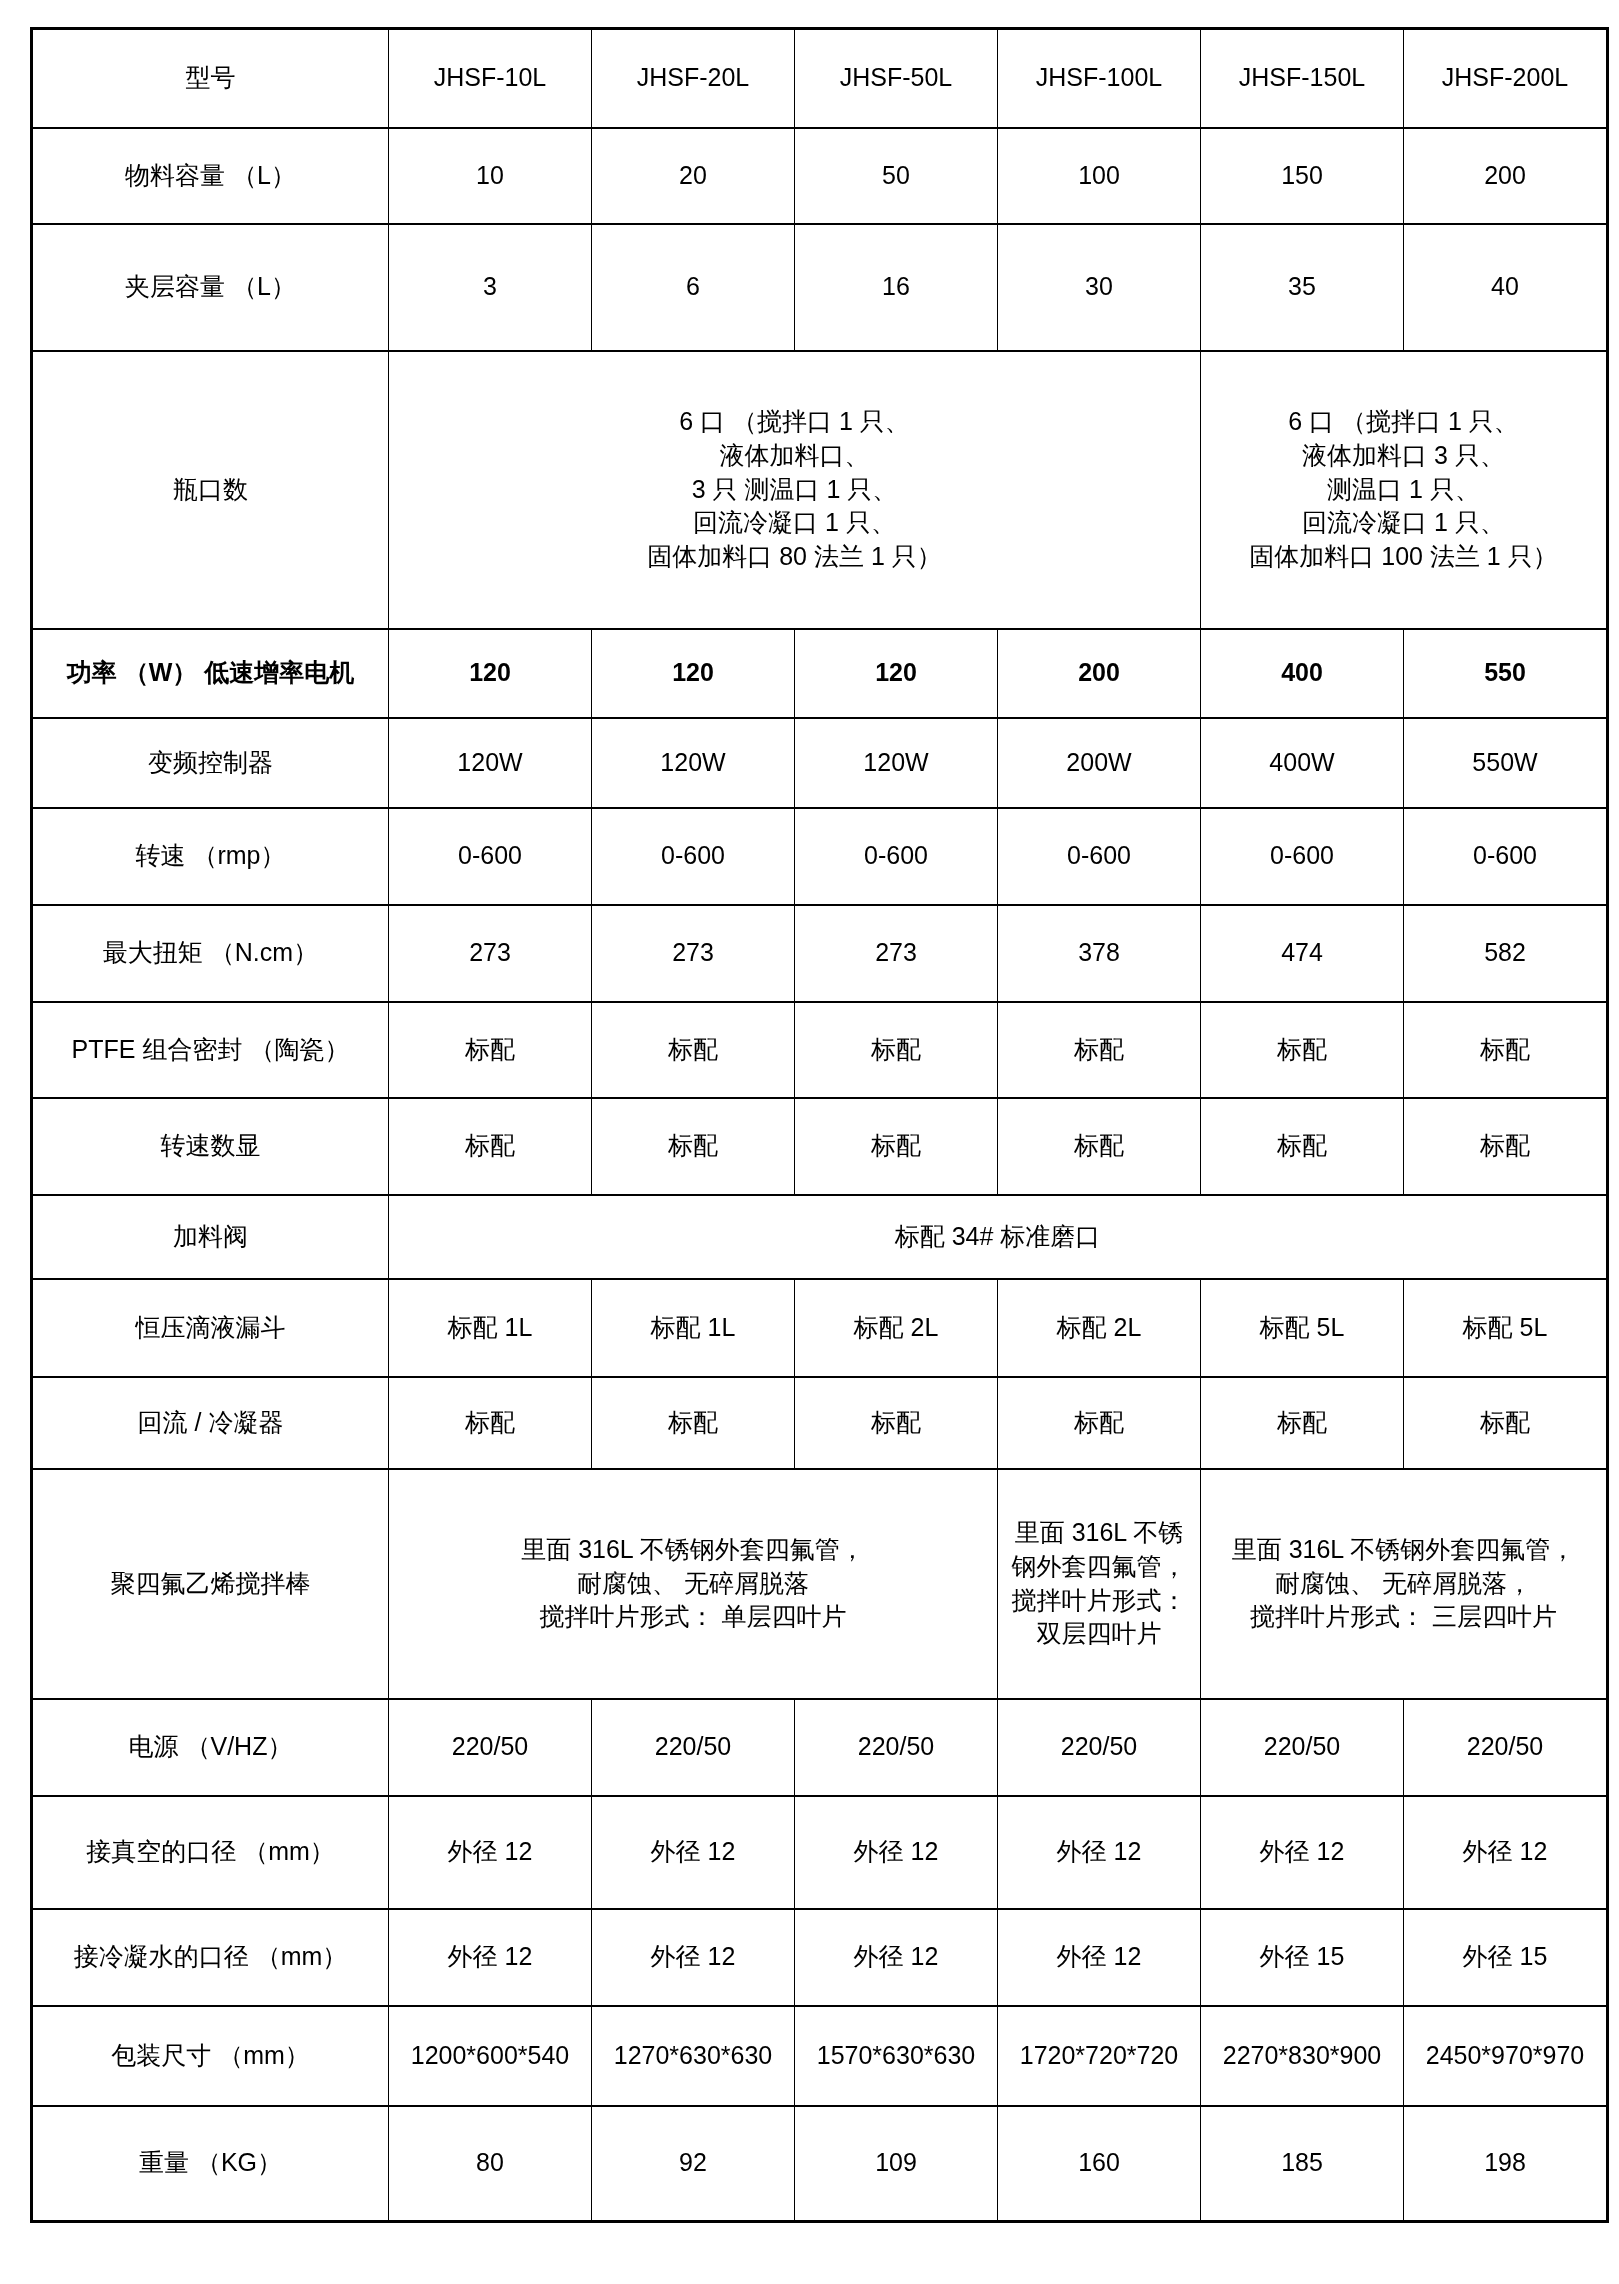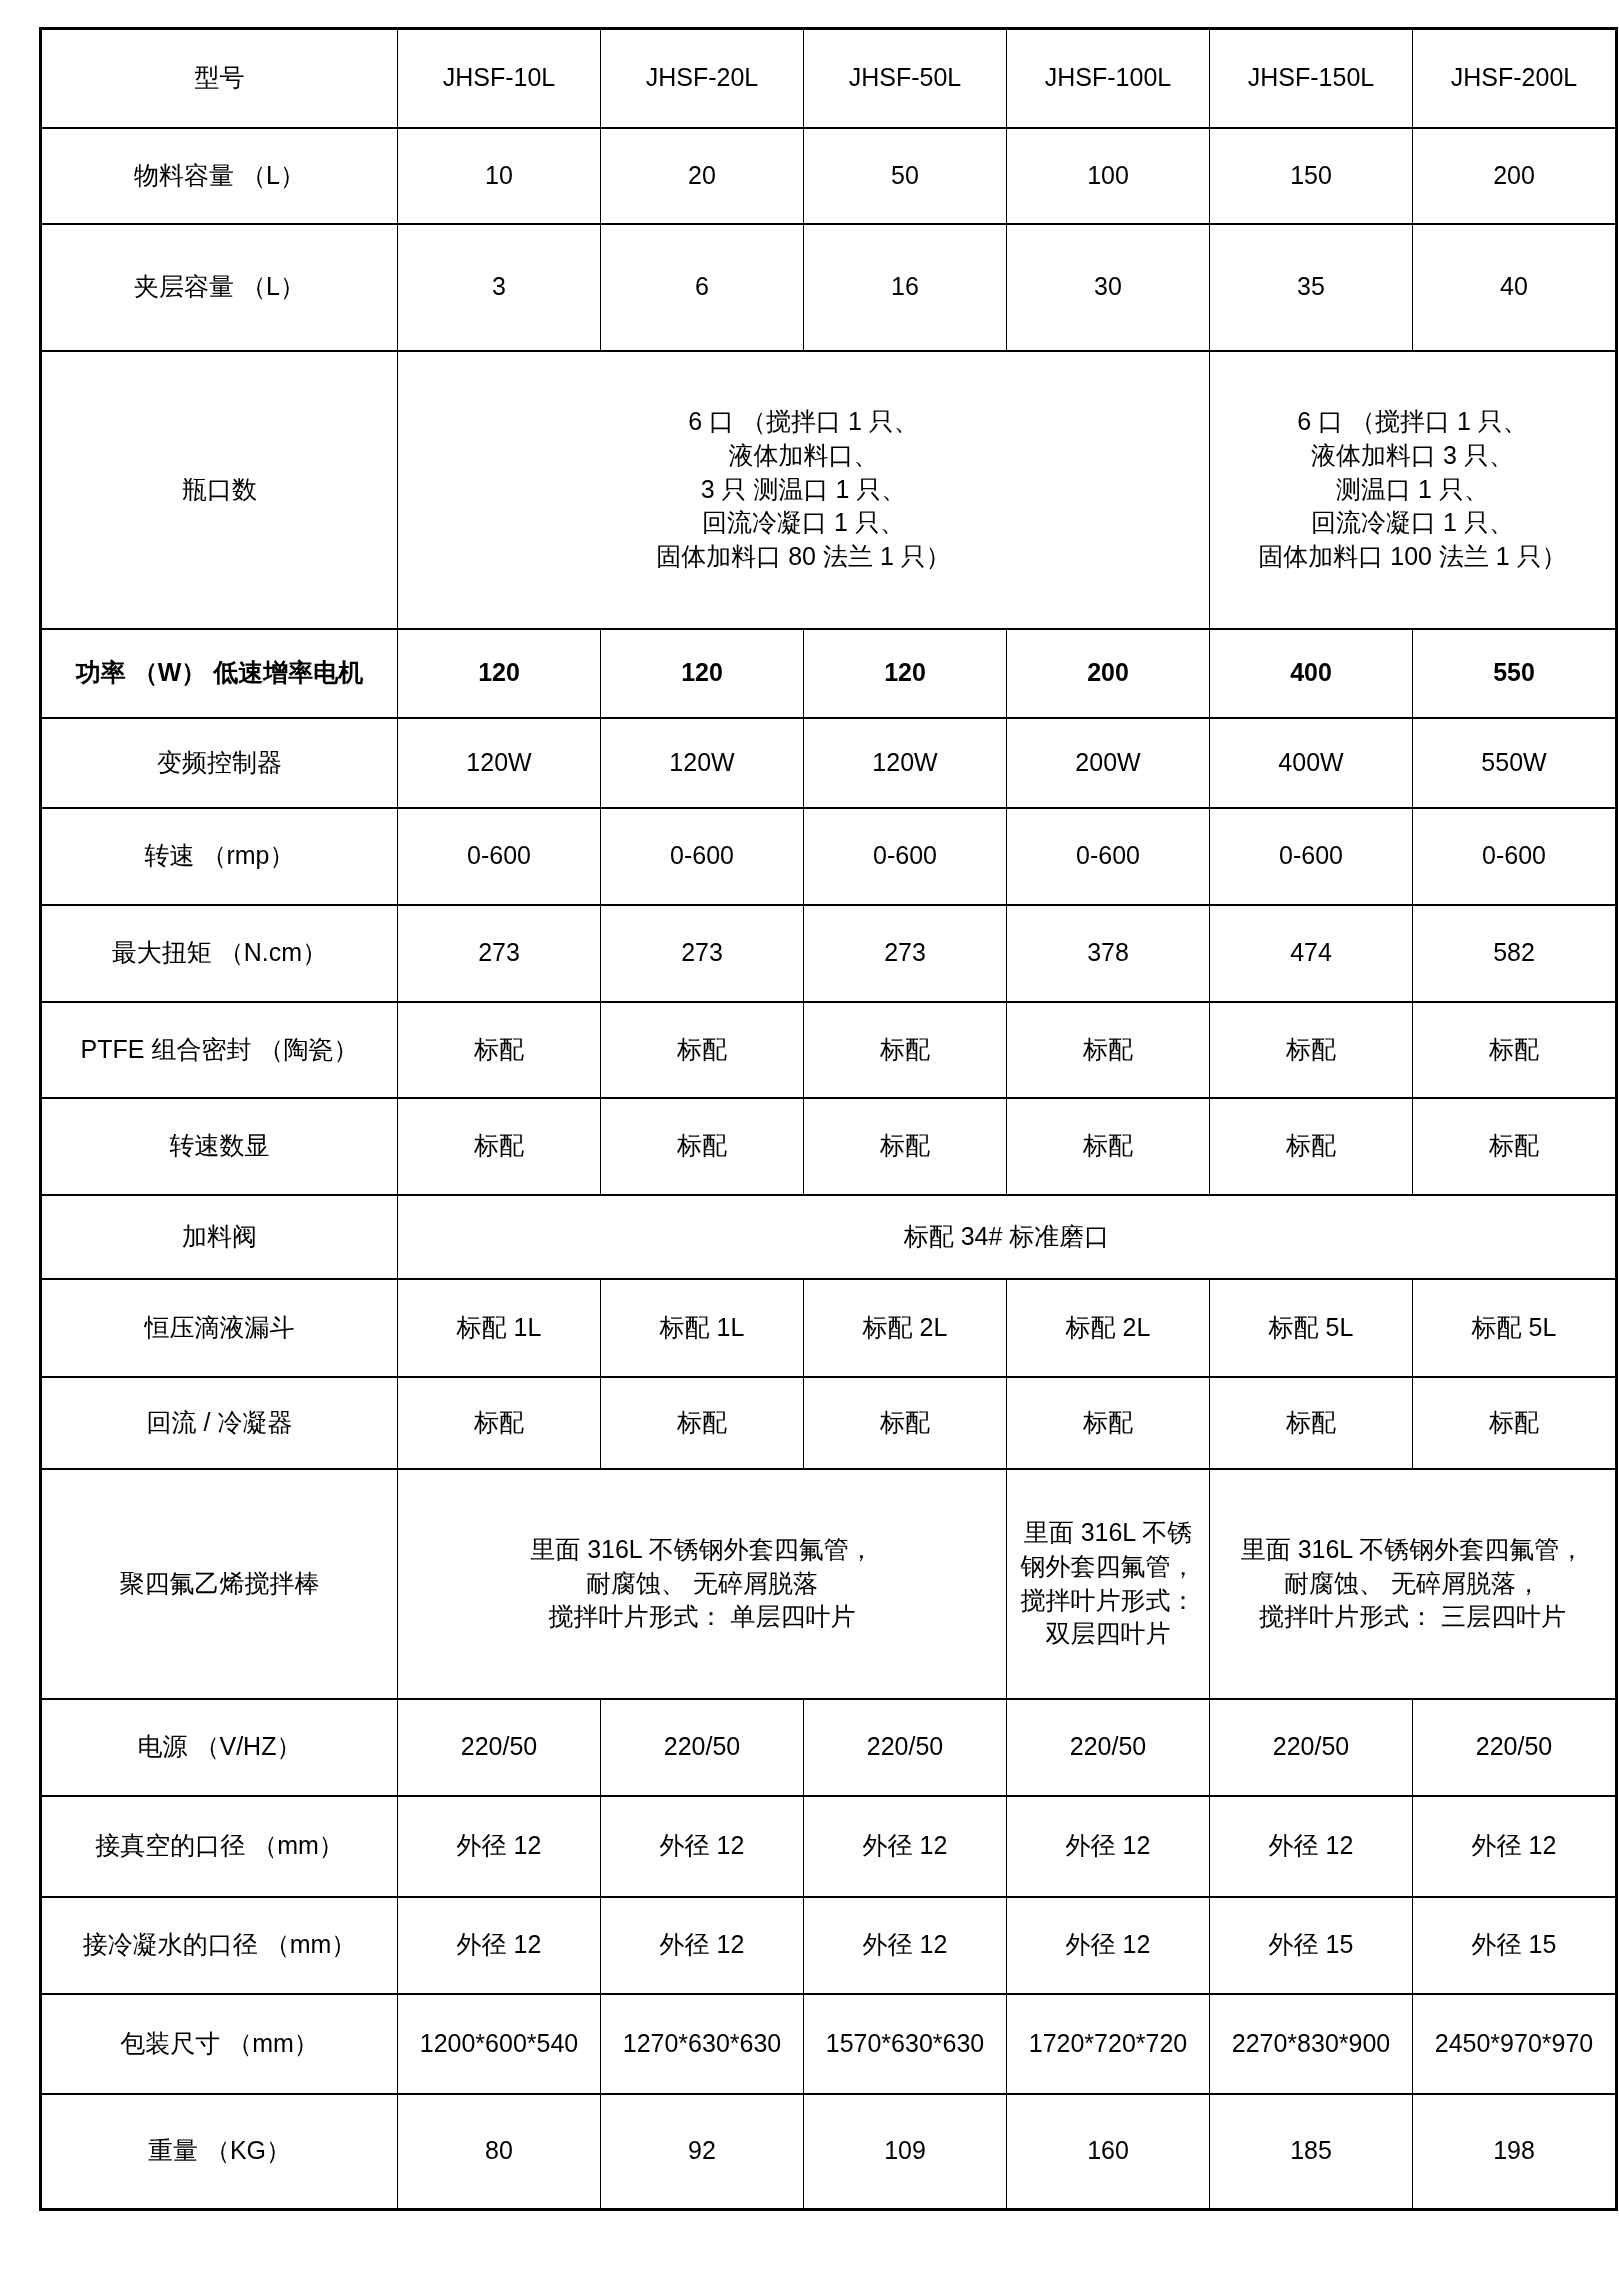--- a/index.html
+++ b/index.html
@@ -10,21 +10,21 @@
   .page {
     position: relative;
     width: 1619px;
     height: 2284px;
     background: #ffffff;
     font-family: "Liberation Sans", sans-serif;
     color: #000000;
   }
   table.spec {
     position: absolute;
-    left: 39px;
+    left: 30px;
     top: 27px;
     width: 1577px;
     border-collapse: collapse;
     table-layout: fixed;
     border: 3.4px solid #000000;
   }
   table.spec td {
     border: solid #000000;
     border-width: 2.5px 1.7px;
     text-align: center;
@@ -50,21 +50,21 @@
   tr.r7  { height: 97px; }
   tr.r8  { height: 97px; }
   tr.r9  { height: 95px; }
   tr.r10 { height: 96px; }
   tr.r11 { height: 97px; }
   tr.r12 { height: 84px; }
   tr.r13 { height: 98px; }
   tr.r14 { height: 92px; margin-top: 13px; }
   tr.r15 { height: 230px; }
   tr.r16 { height: 97px; }
-  tr.r17 { height: 101px; }
+  tr.r17 { height: 113px; }
   tr.r18 { height: 97px; }
   tr.r19 { height: 100px; }
   tr.r20 { height: 116px; }
 </style>
 </head>
 <body>
 
 <div class="page">
   <table class="spec">
     <colgroup>

